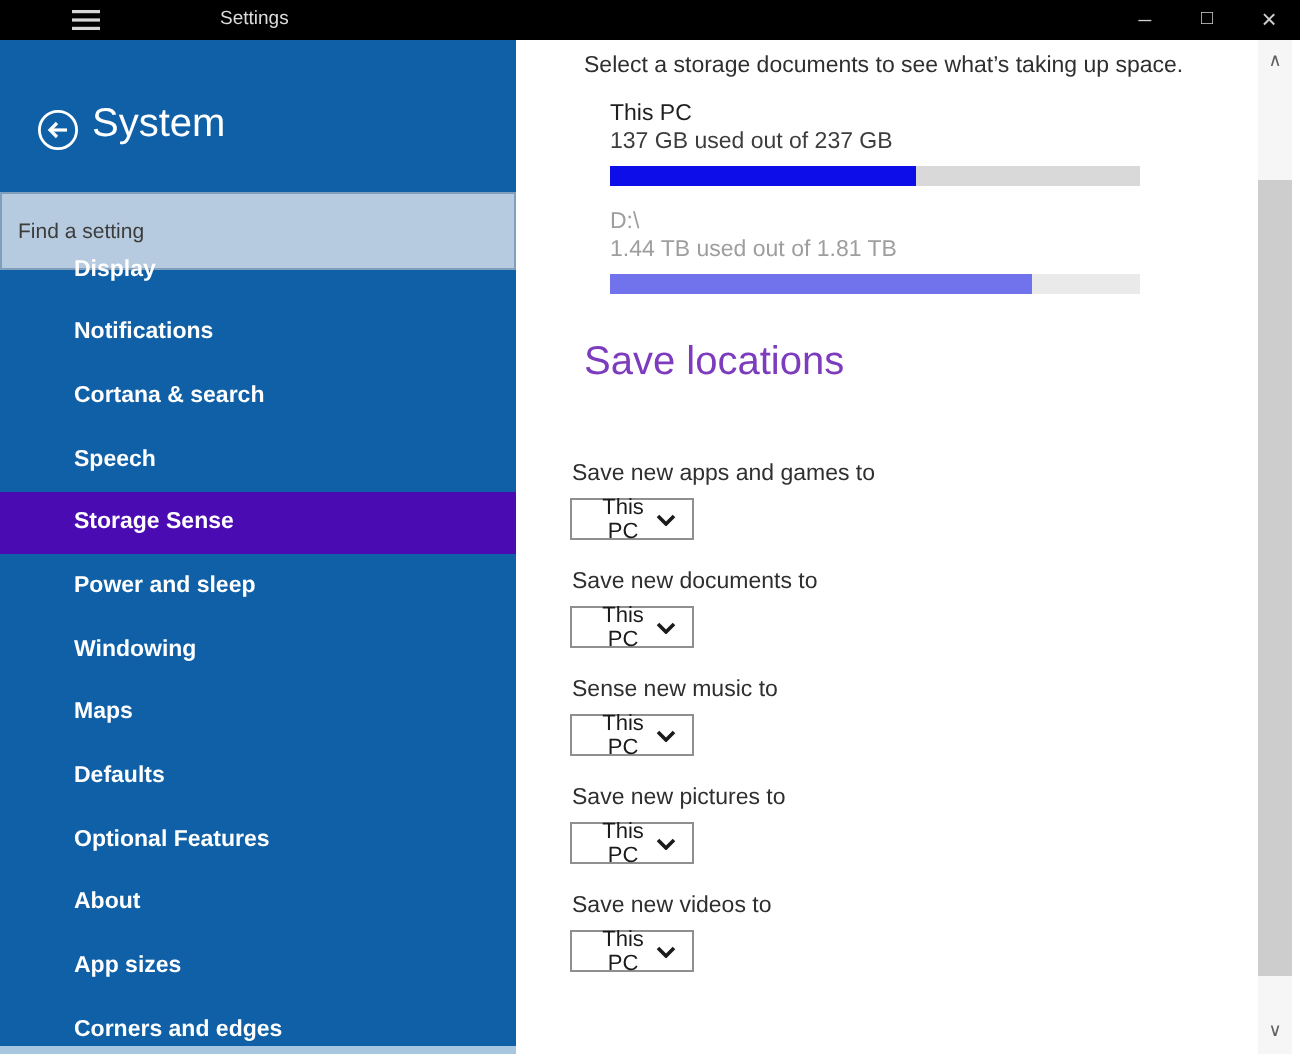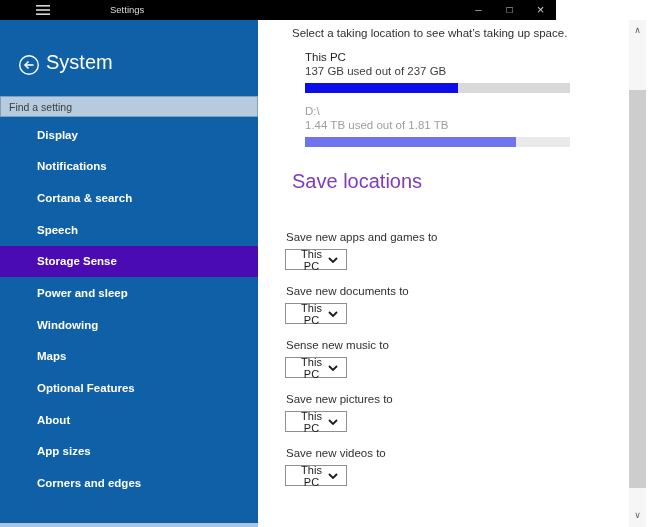--- a/index.html
+++ b/index.html
@@ -1,34 +1,34 @@
 <!DOCTYPE html>
 <html><head>
 <meta charset="utf-8">
 <style>
   html,body{margin:0;padding:0;}
   body{font-family:"Liberation Sans","DejaVu Sans",sans-serif;background:#fff;}
   .window{position:relative;width:650px;height:527px;background:#fff;overflow:hidden;}
 
   
-  .titlebar{position:absolute;left:0;top:0;width:556px;height:20px;background:#000;}
+  .titlebar{position:absolute;left:0;top:0;width:650px;height:20px;background:#000;}
   .tb-menu{position:absolute;left:36px;top:4px;width:14px;height:12px;background:none;border:none;padding:0;cursor:pointer;}
   .tb-title{position:absolute;left:110px;top:0;height:20px;line-height:20px;color:#dcdcdc;font-size:9.5px;}
   .tb-controls{position:absolute;right:0;top:0;height:20px;display:flex;}
   .tb-btn{width:31px;height:20px;display:flex;align-items:center;justify-content:center;background:none;border:none;color:#cfcfcf;padding:0;cursor:pointer;}
   .tb-btn .gl-min{font-size:9px;line-height:20px;}
   .tb-btn .gl-max{font-size:10px;line-height:20px;}
   .tb-btn .gl-close{font-size:13px;line-height:20px;}
 
   
   .sidebar{position:absolute;left:0;top:20px;width:258px;height:503px;background:#0f60a6;overflow:hidden;}
   .sb-header{position:absolute;left:0;top:0;width:100%;height:52px;}
   .back-btn{position:absolute;left:18px;top:34px;width:22px;height:22px;background:none;border:none;padding:0;cursor:pointer;}
   .sb-title{position:absolute;left:46px;top:31px;font-size:20px;font-weight:300;color:#fff;}
-  .sb-search{position:absolute;left:0;top:76px;width:258px;height:21px;box-sizing:border-box;
+  .sb-search{position:absolute;left:0;top:76px;width:258px;height:39px;box-sizing:border-box;
              background:#b6cbdf;border:1px solid #7f9fbd;font-size:10.5px;padding:0 8px;color:#333;outline:none;}
   .sb-search::placeholder{color:#3c3c3c;opacity:1;}
   .nav{position:absolute;left:0;top:99px;width:258px;}
   .nav-item{height:31.65px;display:flex;align-items:center;padding-left:37px;box-sizing:border-box;cursor:pointer;font-weight:bold;}
   .nav-item[data-state="selected"]{background:#4a0bb2;}
   .nav-label{color:#fff;font-size:11.5px;}
   .sb-bottom-strip{position:absolute;left:0;top:523px;width:258px;height:4px;background:#a9c6e1;}
 
   
   .content{position:absolute;left:258px;top:20px;width:371px;height:507px;background:#fff;color:#2f2f2f;}
@@ -123,37 +123,40 @@
       <div class="nav-item">
           <span class="nav-label">Power and sleep</span>
         </div>
       <div class="nav-item">
           <span class="nav-label">Windowing</span>
         </div>
       <div class="nav-item">
           <span class="nav-label">Maps</span>
         </div>
       <div class="nav-item">
+          <span class="nav-label">Defaults</span>
+        </div>
+      <div class="nav-item">
           <span class="nav-label">Optional Features</span>
         </div>
       <div class="nav-item">
           <span class="nav-label">About</span>
         </div>
       <div class="nav-item">
           <span class="nav-label">App sizes</span>
         </div>
       <div class="nav-item">
           <span class="nav-label">Corners and edges</span>
         </div>
     </div>
   </div>
   <div class="sb-bottom-strip"></div>
 
   <div class="content">
-    <div class="intro">Select a taking location to see what’s taking up space.</div>
+    <div class="intro">Select a storage documents to see what’s taking up space.</div>
 
     <div class="drive drive-0">
       <div class="drive-name">This PC</div>
       <div class="drive-usage">137 GB used out of 237 GB</div>
       <div class="drive-bar">
         <div class="drive-fill" style="width: 57.8%;"></div>
       </div>
     </div>
 
     <div class="drive drive-1">

